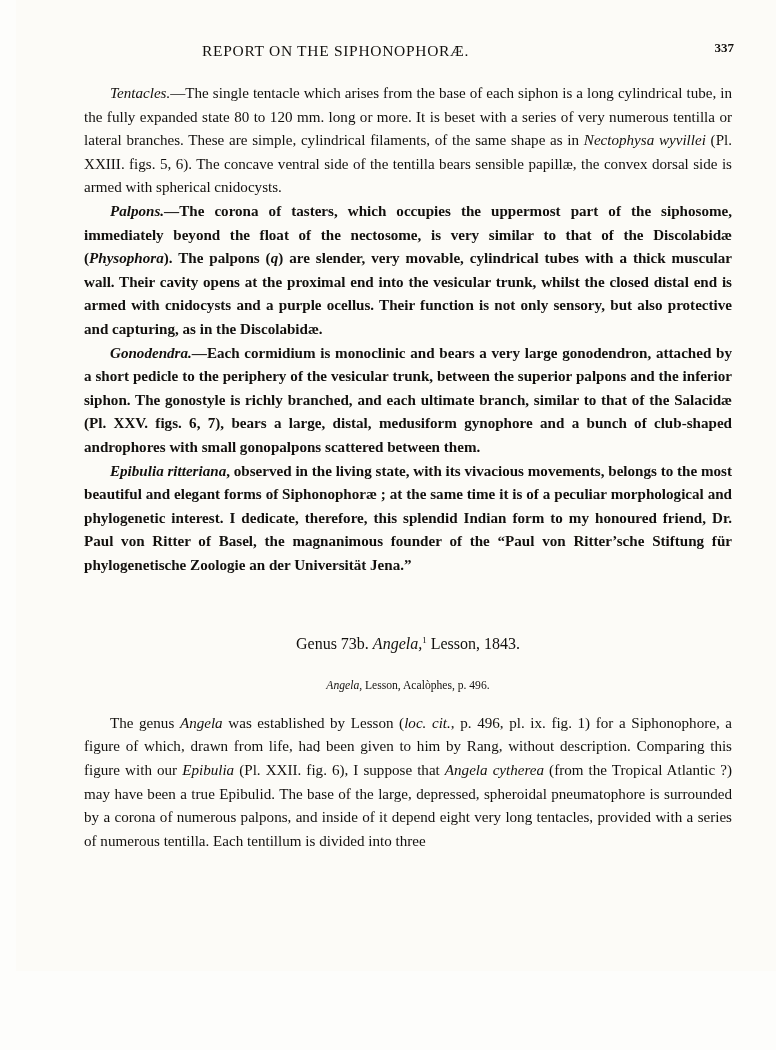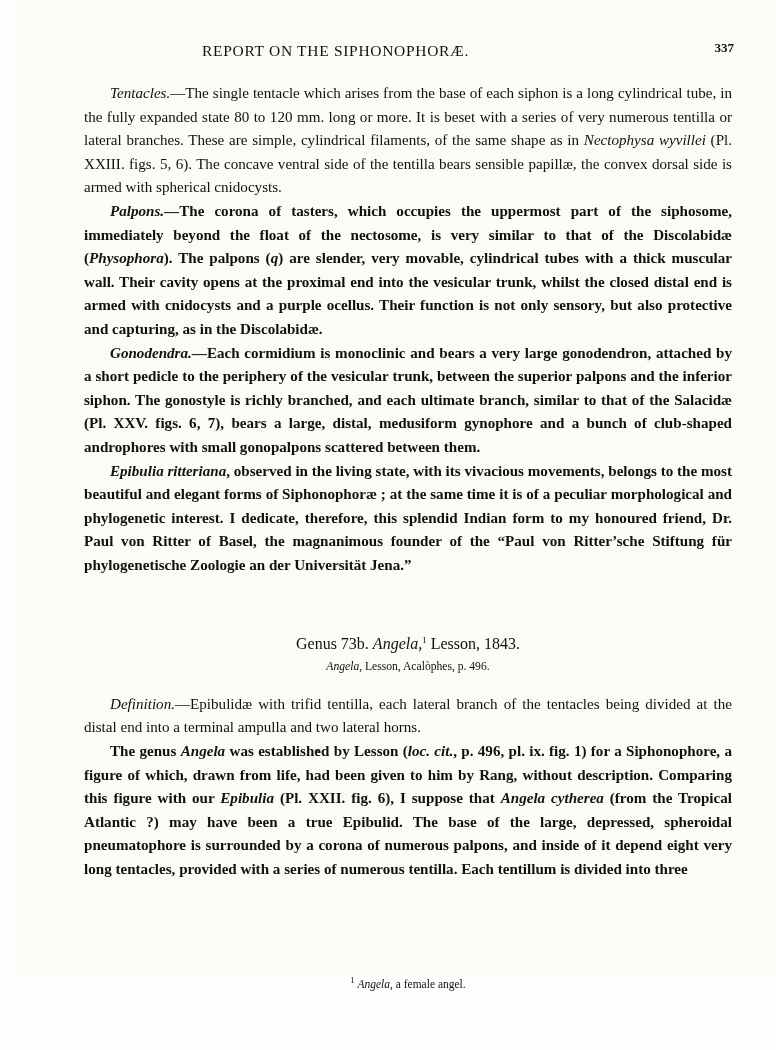--- a/index.html
+++ b/index.html
@@ -74,21 +74,21 @@
     margin-top: 52px;
     margin-bottom: 0;
     line-height: 22px;
   }
   .genus-head .gname {
     font-style: italic;
   }
   .genus-sub {
     text-align: center;
     font-size: 11.6px;
-    margin-top: 3px;
+    margin-top: 22px;
     margin-bottom: 18px;
     line-height: 16px;
   }
   .genus-sub .gname { font-style: italic; }
   .footnote {
     position: absolute;
     left: 68px;
     top: 975px;
     width: 648px;
     text-align: center;
@@ -142,30 +142,23 @@
     </p>
 
     <p class="genus-head">
       <span>Genus 73b. </span><span class="gname">Angela,</span><sup class="fnref">1</sup><span> Lesson, 1843.</span>
     </p>
 
     <p class="genus-sub">
       <span class="gname">Angela</span><span>, Lesson, Acalòphes, p. 496.</span>
     </p>
 
-    <p class="para">
-      <i class="lead">Definition.</i><span>—</span><span>Epibulidæ with trifid tentilla, each lateral branch of the tentacles being divided at the distal end into a terminal ampulla and two lateral horns.</span>
-    </p>
 
     <p class="para">
       <span>The genus </span><i>Angela</i><span> was established by Lesson (</span><i>loc. cit.</i><span>, p. 496, pl. ix. fig. 1) for a Siphonophore, a figure of which, drawn from life, had been given to him by Rang, without description.  Comparing this figure with our </span><i>Epibulia</i><span> (Pl. XXII. fig. 6), I suppose that </span><i>Angela cytherea</i><span> (from the Tropical Atlantic ?) may have been a true Epibulid.  The base of the large, depressed, spheroidal pneumatophore is surrounded by a corona of numerous palpons, and inside of it depend eight very long tentacles, provided with a series of numerous tentilla.  Each tentillum is divided into three</span>
     </p>
 
   </div>
 
   <div class="stray-dot"></div>
 
-  <div class="footnote">
-    <span class="fn-mark">1</span>
-    <span class="gname">Angela</span><span>, a female angel.</span>
-  </div>
 
 </div>
 
 </body></html>

